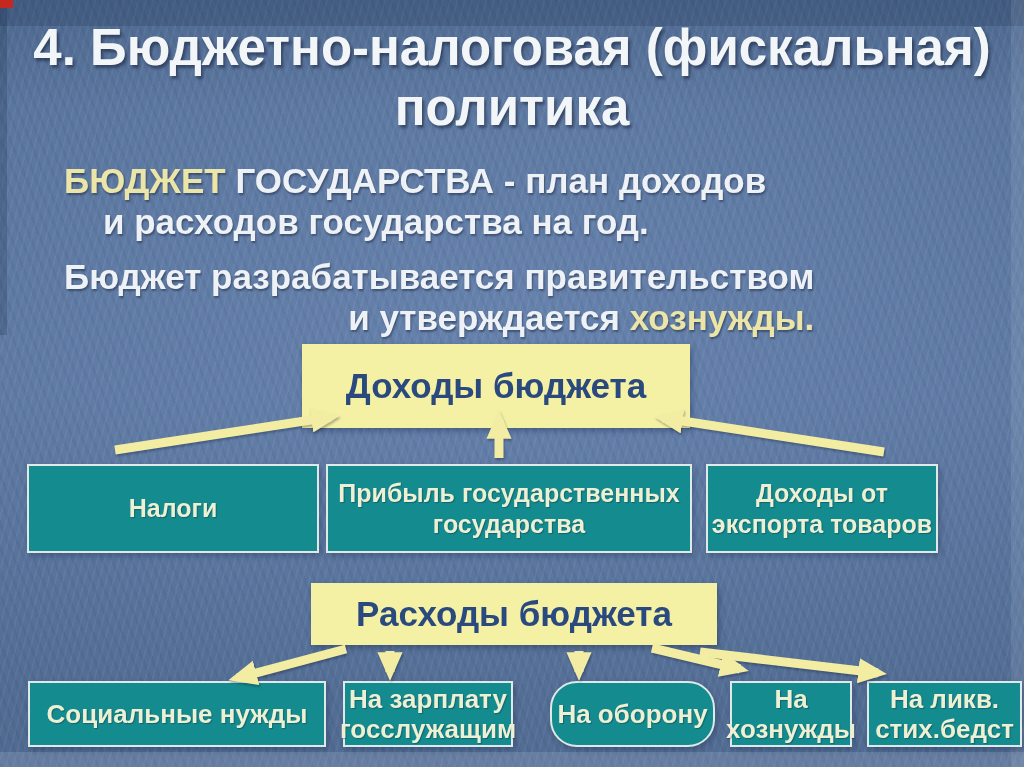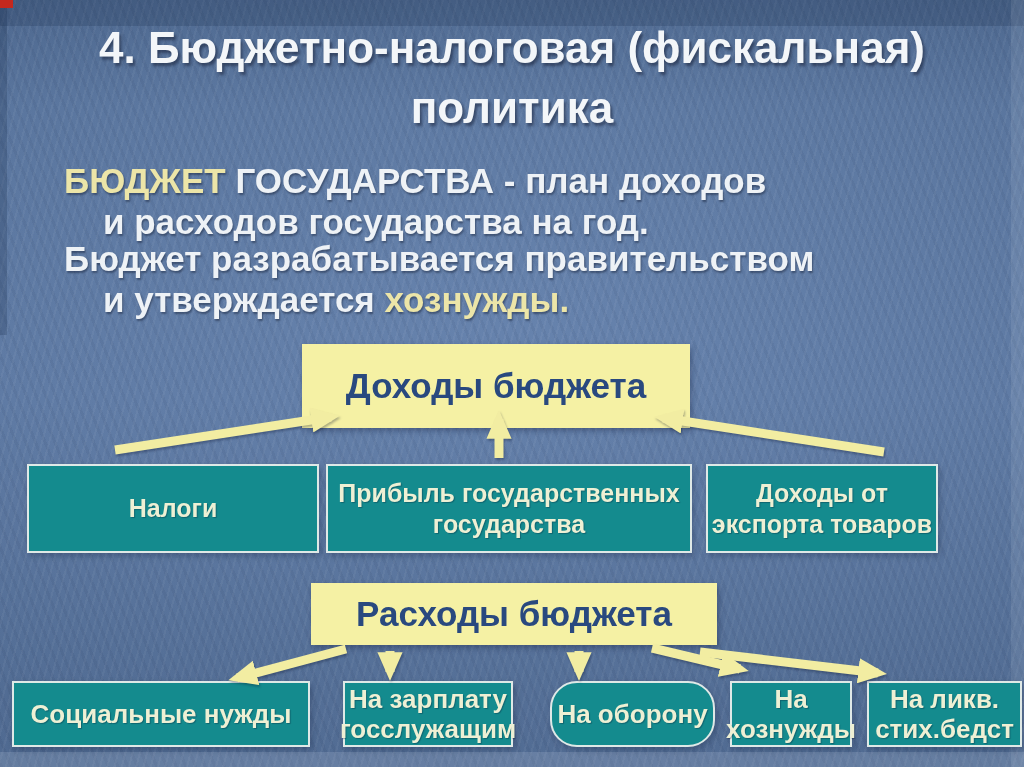--- a/index.html
+++ b/index.html
@@ -16,31 +16,31 @@
   }
   .top-band{position:absolute;left:0;top:0;width:1024px;height:26px;background:rgba(22,42,72,0.20);}
   .left-band{position:absolute;left:0;top:0;width:7px;height:335px;background:rgba(12,28,60,0.20);}
   .right-band{position:absolute;right:0;top:0;width:13px;height:767px;background:rgba(228,238,250,0.10);}
   .bottom-band{position:absolute;left:0;top:752px;width:1024px;height:15px;background:rgba(205,220,240,0.17);}
   .corner-mark{position:absolute;left:0;top:0;width:13px;height:8px;background:#c4281e;}
 
   .title{
     position:absolute;left:0;top:18px;width:1024px;
     text-align:center;color:#f3f6f9;font-weight:bold;
-    font-size:44px;line-height:60px;
+    font-size:51px;line-height:60px;
     text-shadow:2px 3px 3px rgba(8,14,34,0.45);
   }
 
   .bodytext{
     position:absolute;left:64px;color:#eef2f6;font-weight:bold;
     font-size:35px;line-height:41px;
     text-shadow:1px 2px 2px rgba(8,14,34,0.40);
   }
   .p-def{top:160px;}
-  .p-law{top:238px;}
+  .p-law{top:256px;text-align:right;}
   .indent{padding-left:39px;}
   .hl{color:#ece5a8;}
 
   .hdr-box{
     position:absolute;background:#f5f1a4;
     display:flex;align-items:center;justify-content:center;
     color:#29497f;font-weight:bold;font-size:35px;
     box-shadow:2px 3px 6px rgba(8,18,48,0.30);
   }
   .hdr-income{left:302px;top:344px;width:388px;height:84px;}
@@ -53,21 +53,21 @@
     color:#eef0d4;font-weight:bold;text-align:center;
     box-shadow:2px 3px 6px rgba(8,18,48,0.25);
     text-shadow:1px 1px 1px rgba(8,18,48,0.30);
   }
   .row-income .teal-box{top:464px;height:89px;font-size:25px;line-height:31px;}
   .box-taxes{left:27px;width:292px;}
   .box-profit{left:326px;width:366px;}
   .box-export{left:706px;width:232px;}
 
   .row-expense .teal-box{top:681px;height:66px;font-size:26px;line-height:30px;}
-  .box-social{left:12px;width:298px;}
+  .box-social{left:28px;width:298px;}
   .box-salary{left:343px;width:170px;}
   .box-defense{left:550px;width:165px;border-radius:27px;}
   .box-household{left:730px;width:122px;}
   .box-disaster{left:867px;width:155px;overflow:visible;}
   .box-disaster .wide-label{width:160%;margin-left:0;flex:0 0 auto;}
 
   .arrows{position:absolute;left:0;top:0;pointer-events:none;
     filter:drop-shadow(1px 2px 1px rgba(8,18,48,0.30));}
 </style>
 </head>

